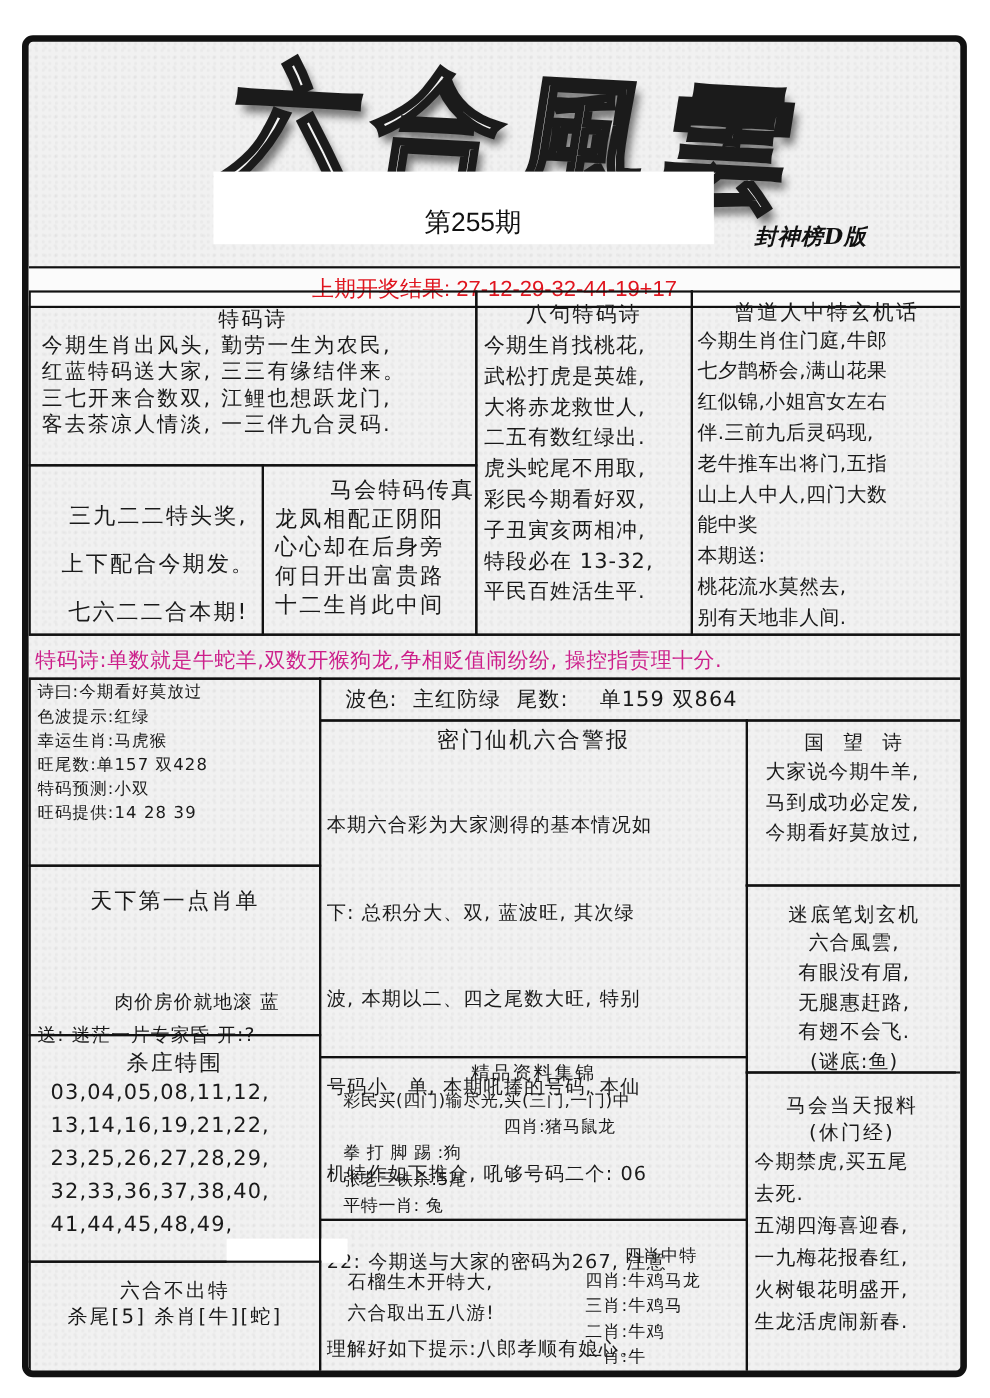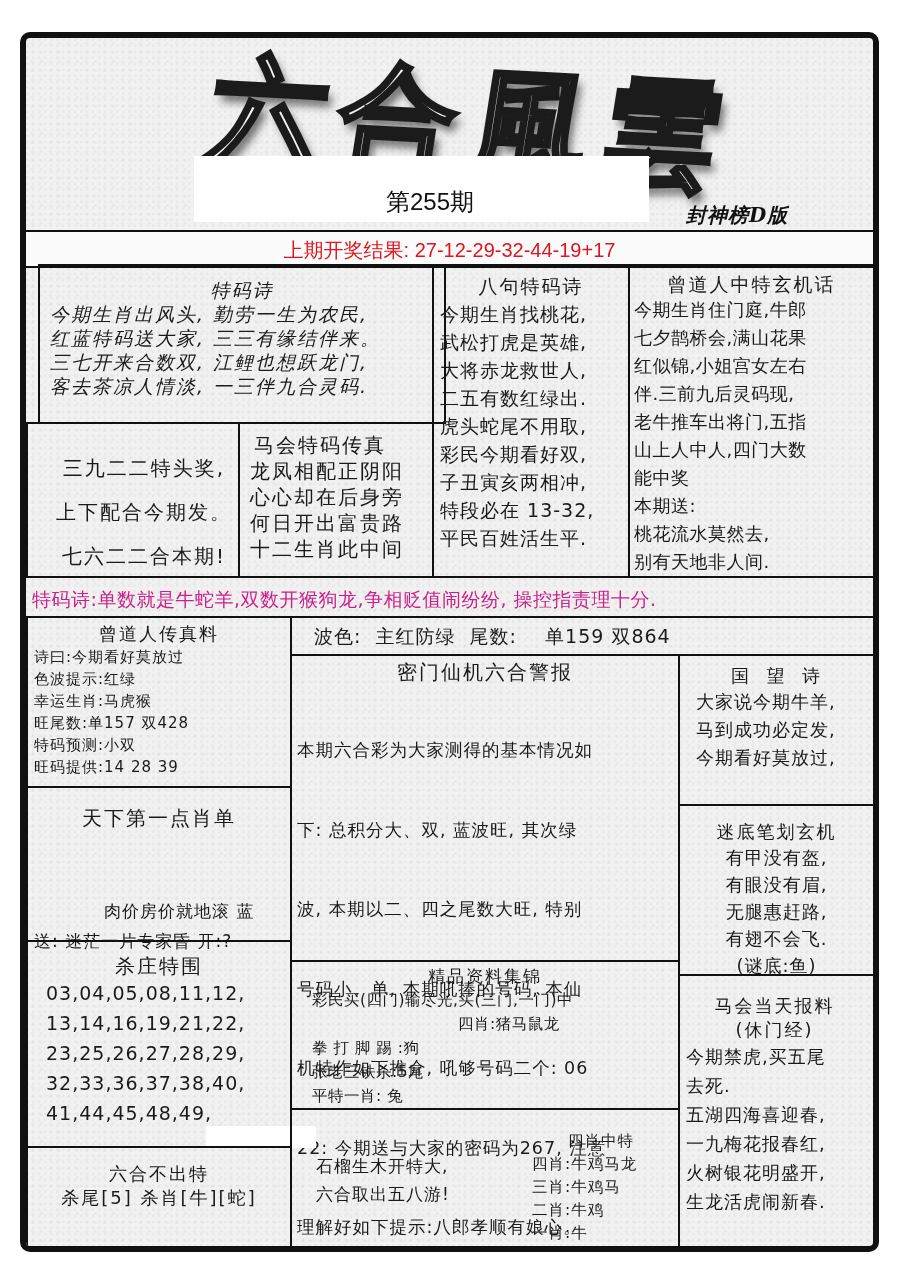--- a/index.html
+++ b/index.html
@@ -27,21 +27,21 @@
     font-size: 118px; font-weight: bold; letter-spacing: 14px;
     color: #f4f4f4;
     -webkit-text-stroke: 4px #1b1b1b;
     text-shadow: 6px 8px 8px rgba(0,0,0,0.55), 0 0 2px #333;
     transform: skewX(-6deg) rotate(3deg);
     white-space: nowrap; line-height: 140px;
   }
   .white-mask { position: absolute; left: 168px; top: 118px; width: 455px; height: 66px; background: #fff; }
   .issue { position: absolute; left: 360px; top: 148px; font-size: 24px; color: #111; font-family: "Liberation Sans", sans-serif; }
   .edition { position: absolute; left: 660px; top: 164px; font-size: 20px; font-style: italic; font-weight: bold; color: #111; letter-spacing: 1px; font-family: "DejaVu Serif", serif; }
-  .result-bar { left: 0; top: 192px; width: 847px; height: 38px; border-left: none; border-right: none; background: #fbfbfb; }
+  .result-bar { left: 0; top: 204px; width: 847px; height: 38px; border-left: none; border-right: none; background: #fbfbfb; }
   .result-text { position: absolute; left: 0; right: 0; top: 5px; text-align: center; font-size: 20px; color: #e0141e; font-family: "Liberation Sans", sans-serif; }
   .t { font-size: 19px; line-height: 24px; letter-spacing: 2px; }
   .title { text-align: center; font-size: 19px; letter-spacing: 2px; line-height: 24px; }
   .pink { left: 0; top: 538px; width: 847px; height: 42px; border-left: none; border-right: none; text-align: right; }
   .pink-text { position: absolute; left: 6px; top: 9px; font-size: 19px; color: #cc1f8a; white-space: nowrap; letter-spacing: 0.5px; }
   .line { white-space: nowrap; }
   .center { text-align: center; }
   .sm { font-size: 15px; line-height: 20px; letter-spacing: 1px; }
 </style>
 </head>
@@ -53,21 +53,21 @@
     <div class="title-big">六合風雲</div>
     <div class="white-mask"></div>
     <div class="issue">第255期</div>
     <div class="edition">封神榜D版</div>
   </div>
 
   <div class="box result-bar">
     <div class="result-text">上期开奖结果: 27-12-29-32-44-19+17</div>
   </div>
 
-  <div class="box" style="left:12px;top:226px;width:408px;height:160px;font-style:italic;">
+  <div class="box" style="left:0;top:226px;width:408px;height:160px;">
     <div class="title" style="margin-top:12px;">特码诗</div>
     <div class="t" style="padding:0 10px;">
       <div class="line">今期生肖出风头, 勤劳一生为农民,</div>
       <div class="line">红蓝特码送大家, 三三有缘结伴来。</div>
       <div class="line">三七开来合数双,  江鲤也想跃龙门,</div>
       <div class="line">客去茶凉人情淡, 一三伴九合灵码.</div>
     </div>
   </div>
 
   <div class="box" style="left:406px;top:226px;width:198px;height:314px;">
@@ -104,34 +104,33 @@
   <div class="box" style="left:0;top:384px;width:214px;height:156px;">
     <div class="t" style="padding:22px 0 0 22px;line-height:44px;font-size:20px;text-align:center;">
       <div class="line">三九二二特头奖,</div>
       <div class="line">上下配合今期发。</div>
       <div class="line">七六二二合本期!</div>
     </div>
   </div>
 
   <div class="box" style="left:212px;top:384px;width:196px;height:156px;">
     <div class="t" style="padding:8px 0 0 10px;line-height:26px;font-size:20px;">
-      <div class="line" style="padding-left:4px;">马会特码传真</div>
+      <div class="line" style="padding-left:4px;text-align:right;">马会特码传真</div>
       <div class="line">龙凤相配正阴阳</div>
       <div class="line">心心却在后身旁</div>
       <div class="line">何日开出富贵路</div>
       <div class="line">十二生肖此中间</div>
     </div>
   </div>
 
   <div class="box pink">
     <div class="pink-text">特码诗:单数就是牛蛇羊,双数开猴狗龙,争相贬值闹纷纷, 操控指责理十分.</div>
   </div>
 
   <div class="box" style="left:0;top:578px;width:266px;height:172px;">
-    <div class="title" style="margin-top:4px;font-size:18px;">曾道人传真料</div>
     <div class="sm" style="padding:0 6px;line-height:22px;font-size:15px;">
       <div class="line">诗曰:今期看好莫放过</div>
       <div class="line">色波提示:红绿</div>
       <div class="line">幸运生肖:马虎猴</div>
       <div class="line">旺尾数:单157 双428</div>
       <div class="line">特码预测:小双</div>
       <div class="line">旺码提供:14 28 39</div>
     </div>
   </div>
 
@@ -169,21 +168,21 @@
     <div class="title" style="margin-top:18px;font-size:20px;">天下第一点肖单</div>
     <div class="t" style="position:absolute;left:6px;top:108px;font-size:17px;line-height:30px;letter-spacing:1px;">
       <div class="line" style="padding-left:70px;">肉价房价就地滚 蓝</div>
       <div class="line">送: 迷茫一片专家昏 开:?</div>
     </div>
   </div>
 
   <div class="box" style="left:652px;top:766px;width:195px;height:172px;border-right:none;">
     <div class="title" style="margin-top:14px;font-size:18px;">迷底笔划玄机</div>
     <div class="center t" style="font-size:18px;line-height:27px;letter-spacing:1px;">
-      <div class="line">有甲没有盔,</div>
+      <div class="line">六合風雲,</div>
       <div class="line">有眼没有眉,</div>
       <div class="line">无腿惠赶路,</div>
       <div class="line">有翅不会飞.</div>
       <div class="line">(谜底:鱼)</div>
     </div>
   </div>
 
   <div class="box" style="left:0;top:902px;width:266px;height:208px;">
     <div class="title" style="margin-top:12px;font-size:20px;">杀庄特围</div>
     <div class="t" style="padding:0 0 0 18px;font-size:19px;line-height:30px;letter-spacing:1px;">

